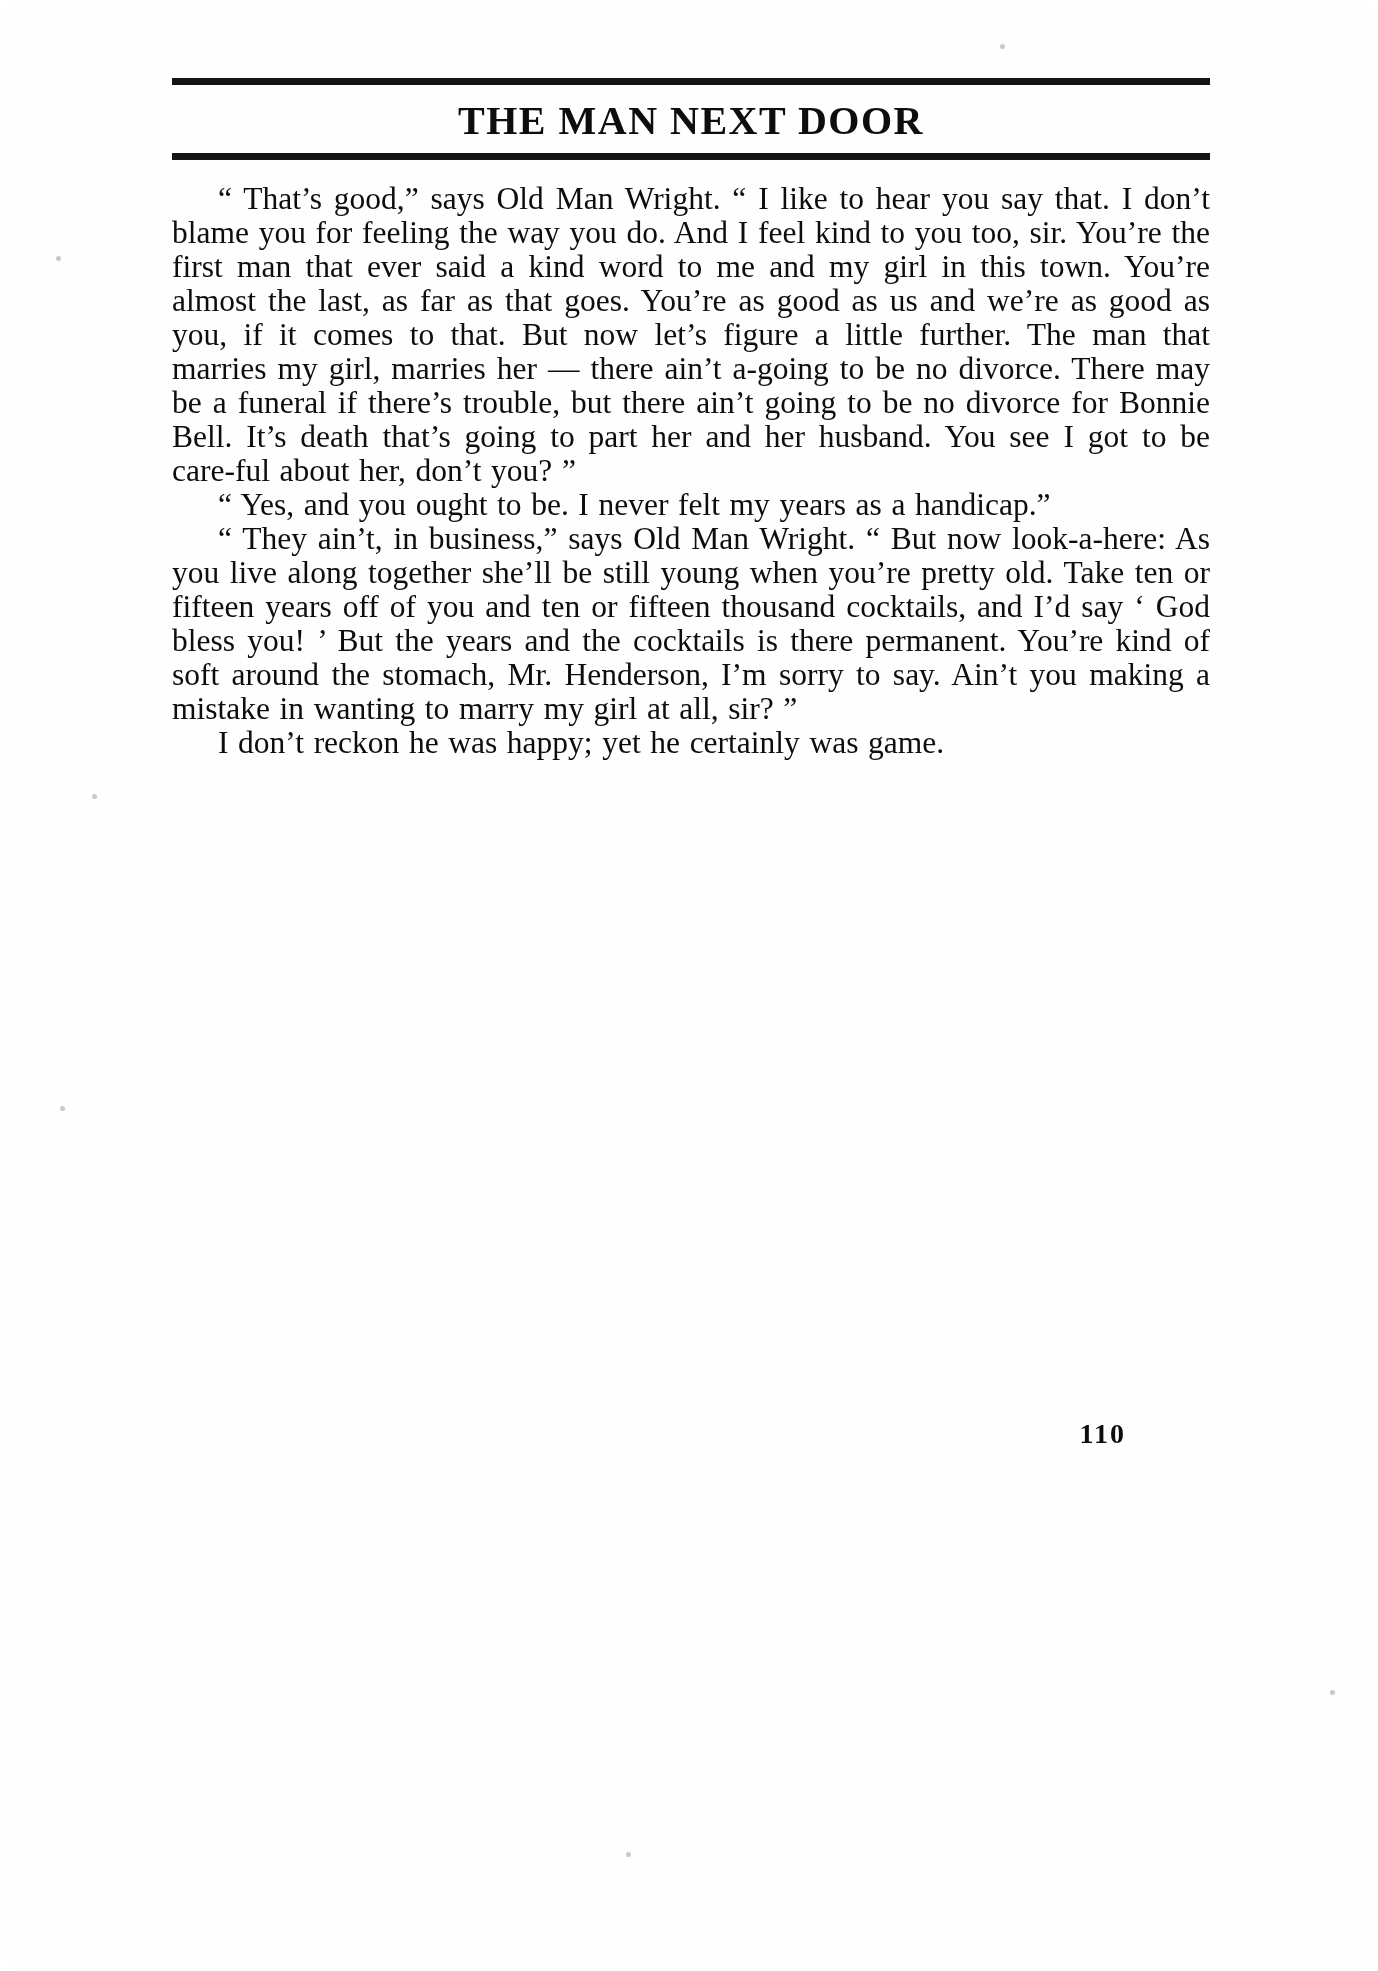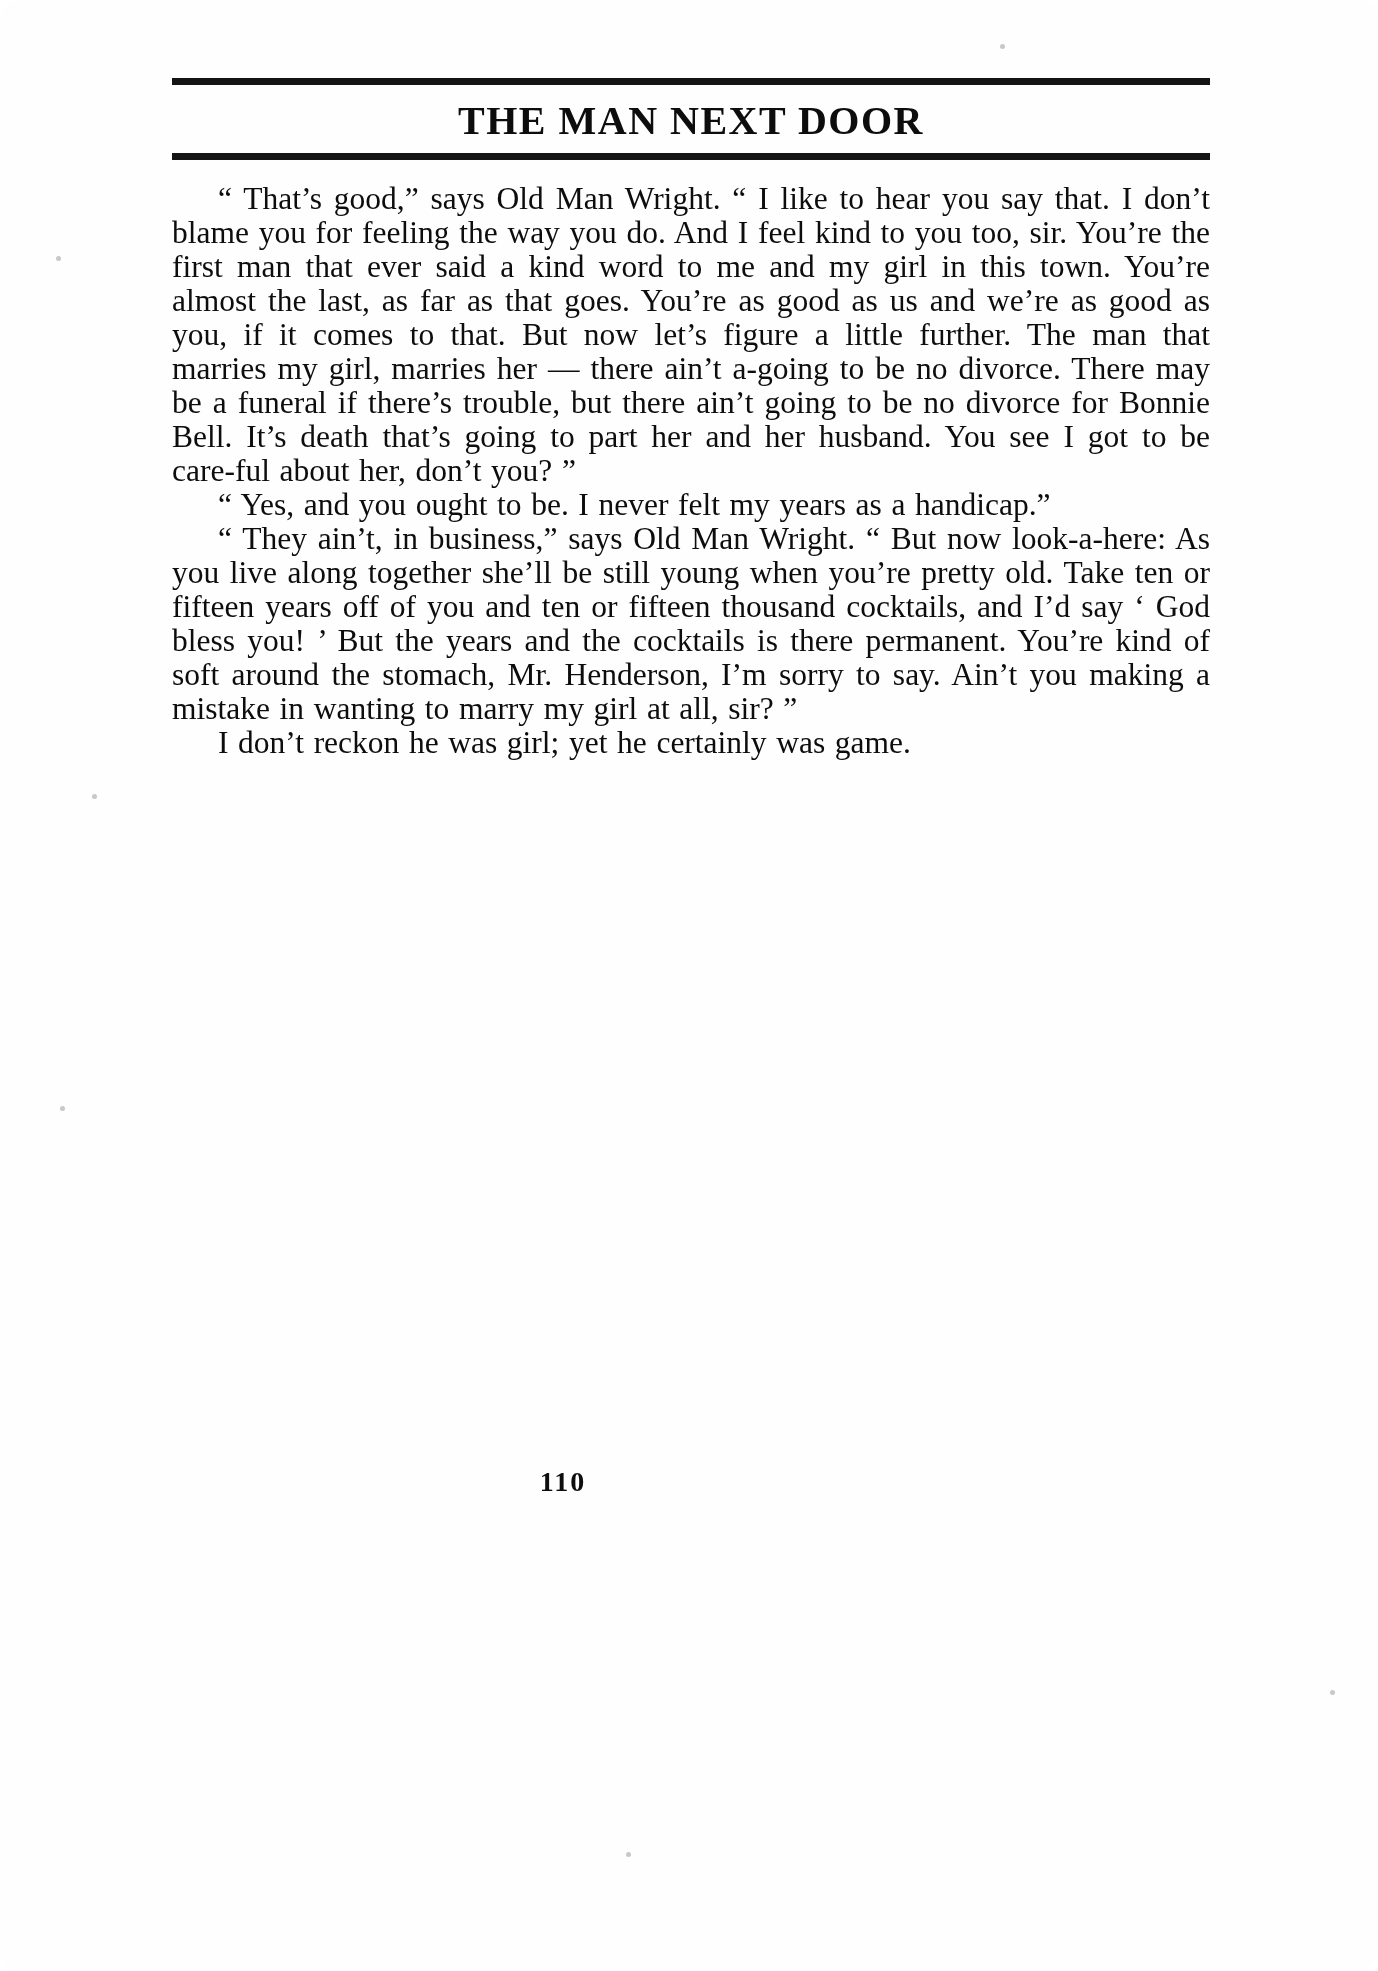--- a/index.html
+++ b/index.html
@@ -61,26 +61,25 @@
     text-indent: 46px;
     -webkit-hyphens: none;
     hyphens: none;
     word-spacing: 0.055em;
   }
   .folio {
     position: absolute;
     left: 0;
     top: 1418px;
     width: 1126px;
-    text-align: center;
+    text-align: right;
     font-size: 28px;
     font-weight: 700;
     letter-spacing: 2px;
     font-variant: small-caps;
-    margin-top: 48px;
   }
   
   .speck {
     position: absolute;
     background: #9a9a9a;
     border-radius: 50%;
     opacity: 0.55;
   }
 </style>
 </head>
@@ -100,20 +99,20 @@
     <div class="header-rule-top"></div>
 
     <div class="running-head">THE MAN NEXT DOOR</div>
 
     <div class="header-rule-bottom"></div>
 
     <div class="body-text">
       <p class="para">“ That’s good,” says Old Man Wright.  “ I like to hear you say that.  I don’t blame you for feeling the way you do.  And I feel kind to you too, sir.  You’re the first man that ever said a kind word to me and my girl in this town.  You’re almost the last, as far as that goes.  You’re as good as us and we’re as good as you, if it comes to that.  But now let’s figure a little further.  The man that marries my girl, marries her — there ain’t a-going to be no divorce.  There may be a funeral if there’s trouble, but there ain’t going to be no divorce for Bonnie Bell.  It’s death that’s going to part her and her husband.  You see I got to be care‑ful about her, don’t you? ”</p>
       <p class="para">“ Yes, and you ought to be.  I never felt my years as a handicap.”</p>
       <p class="para">“ They ain’t, in business,” says Old Man Wright. “ But now look-a-here:  As you live along together she’ll be still young when you’re pretty old.  Take ten or fifteen years off of you and ten or fifteen thousand cocktails, and I’d say ‘ God bless you! ’  But the years and the cocktails is there permanent.  You’re kind of soft around the stomach, Mr. Henderson, I’m sorry to say.  Ain’t you making a mistake in wanting to marry my girl at all, sir? ”</p>
-      <p class="para">I don’t reckon he was girl; yet he certainly was game.</p>
+      <p class="para">I don’t reckon he was happy; yet he certainly was game.</p>
     </div>
 
   </div>
 
   <div class="folio">110</div>
 
 </div>
 
 </body></html>

